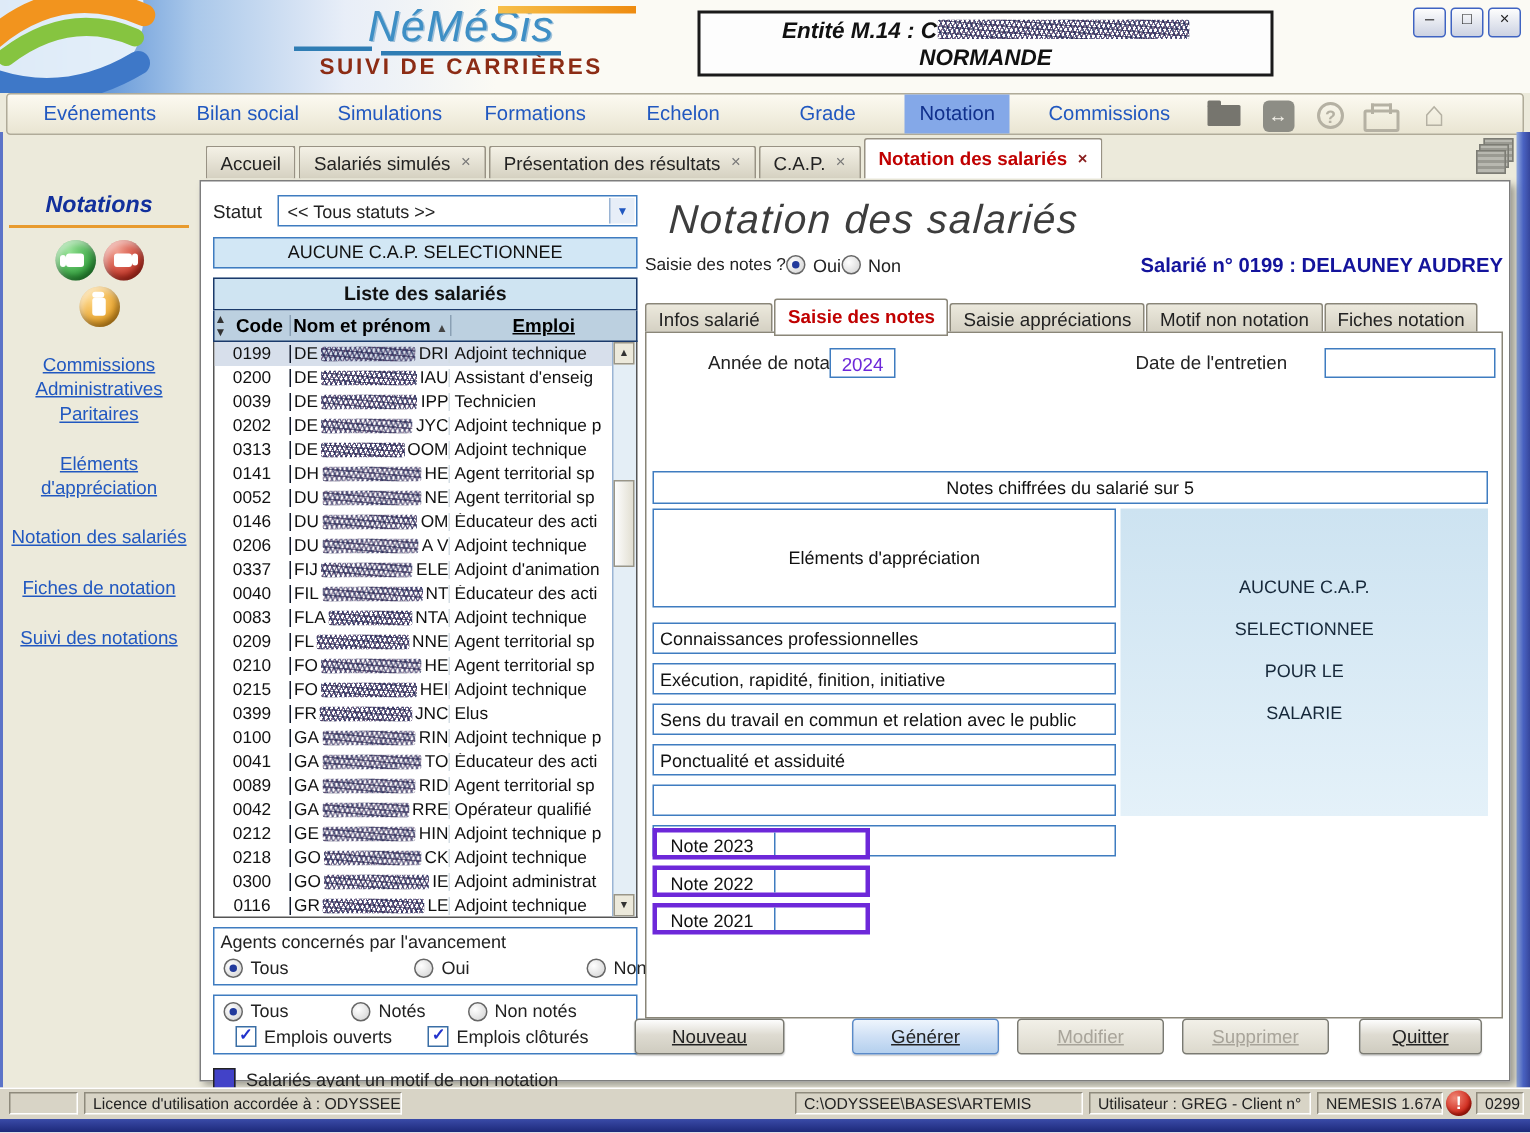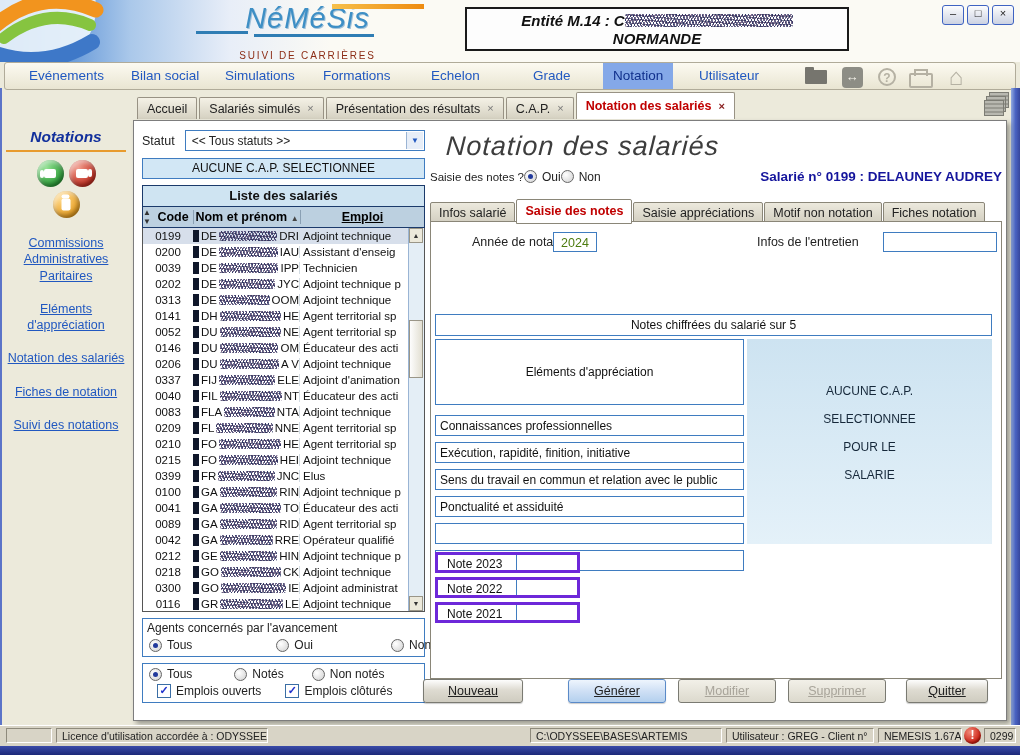--- a/index.html
+++ b/index.html
@@ -9,21 +9,21 @@
   
   .banner{position:absolute;left:0;top:0;width:1020px;height:62px;
     background:linear-gradient(90deg,#1356b4 0,#5c92d6 60px,#aac8ea 130px,#e8eef8 230px,#fbfaf4 330px,#fbfaf4 100%);}
   .logo-swirl{position:absolute;left:0;top:0;}
   .nemesis{position:absolute;left:190px;top:1px;width:235px;text-align:center;}
   .nemesis .bar{position:absolute;left:142px;top:3px;width:92px;height:5px;
     background:linear-gradient(90deg,#f7c04a,#ee8b10);}
   .nemesis .word{display:block;font-size:29px;font-weight:normal;font-style:italic;color:#3e8fc5;
     letter-spacing:1px;line-height:34px;text-shadow:1px 1px 0 rgba(140,180,210,.8);}
   .nemesis .ul{position:absolute;height:3px;background:#2f7db4;}
-  .nemesis .sub{display:block;font-size:10px;font-weight:normal;color:#8c2c15;letter-spacing:1.8px;margin-top:15px;}
+  .nemesis .sub{display:block;font-size:15px;font-weight:bold;color:#8c2c15;letter-spacing:1.8px;margin-top:1px;}
   .entity-box{position:absolute;left:465px;top:7px;width:384px;height:44px;background:#fdfdfd;
     border:2px solid #1a1a1a;text-align:center;font-weight:bold;font-style:italic;font-size:15px;color:#111;
     padding-top:3px;box-sizing:border-box;}
   .entity-box .line{line-height:18px;}
   .scribble{display:inline-block;border-radius:2px;filter:blur(.3px);background:
     repeating-linear-gradient(65deg,rgba(30,40,90,.75) 0 1px,transparent 1px 3px),
     repeating-linear-gradient(-60deg,rgba(60,30,80,.65) 0 1px,transparent 1px 2.6px),
     repeating-linear-gradient(5deg,rgba(20,20,60,.55) 0 1px,transparent 1px 4px);}
   .entity-scribble{width:168px;height:13px;vertical-align:-1px;}
   .win-btns{position:absolute;right:6px;top:5px;display:flex;gap:3px;}
@@ -99,21 +99,21 @@
   .colhead .h0{width:10px;font-size:8px;color:#333;line-height:9px;}
   .colhead .h1{width:40px;text-align:center;}
   .colhead .h2{width:106px;text-align:center;border-left:1px solid #8aa0b4;}
   .colhead .h3{flex:1;text-align:center;border-left:1px solid #8aa0b4;text-decoration:underline;}
   .sortglyph{font-size:8px;color:#444;}
   .rows{position:relative;height:384px;border:1px solid #555;border-top:none;background:#fff;overflow:hidden;box-sizing:border-box;}
   .rowsinner{margin-right:15px;}
   .lrow{display:flex;height:16px;font-size:11.5px;align-items:center;color:#111;}
   .lrow.sel{background:#d7dfeb;}
   .lrow .c1{width:50px;text-align:center;flex-shrink:0;}
-  .lrow .c2{width:106px;flex-shrink:0;display:flex;align-items:center;overflow:hidden;white-space:nowrap;border-left:6px solid #0f172a;padding-left:2px;box-sizing:border-box;}
+  .lrow .c2{width:106px;flex-shrink:0;display:flex;align-items:center;overflow:hidden;white-space:nowrap;border-left:1px solid #0f172a;padding-left:2px;box-sizing:border-box;}
   .lrow .c3{flex:1;overflow:hidden;white-space:nowrap;border-left:1px solid #d4dde4;padding-left:3px;box-sizing:border-box;}
   .name-scribble{flex:1;height:10px;margin:0 2px;}
   .scroll{position:absolute;right:0;top:0;width:15px;height:100%;background:#e4eef6;border-left:1px solid #9ab4d4;}
   .sbtn{position:absolute;left:0;width:14px;height:15px;background:#ece9db;border:1px solid #9a9688;
     font-size:7px;text-align:center;line-height:13px;color:#333;box-sizing:border-box;}
   .sthumb{position:absolute;left:0;top:92px;width:14px;height:58px;
     background:linear-gradient(90deg,#fdfdfd,#e2dfd2);border:1px solid #9a9688;box-sizing:border-box;}
 
   
   .fbox{margin-top:6px;border:1px solid #3f7cc0;font-size:12px;padding:2px 4px 4px;color:#222;}
@@ -136,21 +136,21 @@
   .saisie-row .ropt{margin-left:16px;font-size:12px;}
   .saisie-row .ropt + .ropt{margin-left:14px;}
   .salarie{margin-left:auto;font-size:13.5px;font-weight:bold;color:#14149c;}
   .subtabs{position:absolute;left:0;top:72px;display:flex;align-items:flex-end;}
   .subtab{height:20px;line-height:20px;padding:0 8px;background:linear-gradient(#ece9dd,#d2cec0);
     border:1px solid #8a8678;font-size:12.5px;color:#222;margin-right:1px;border-radius:2px 2px 0 0;}
   .subtab.active{height:23px;line-height:23px;background:#fff;color:#c00000;font-weight:bold;position:relative;z-index:3;}
   .mainbox{position:absolute;left:0;top:94px;width:572px;height:458px;border:1px solid #8a8678;background:#fff;box-sizing:border-box;}
   .flabel{position:absolute;font-size:12.5px;color:#222;line-height:20px;}
   .field{position:absolute;height:20px;border:1px solid #3f7cc0;font-size:12.5px;text-align:center;
-    line-height:20px;box-sizing:border-box;background:#fff;color:#4d7c0f;}
+    line-height:20px;box-sizing:border-box;background:#fff;color:#6d28d9;}
   .notes{position:absolute;left:4px;top:92px;width:557px;}
   .notes-head{height:20px;border:1px solid #3f7cc0;text-align:center;font-size:12px;line-height:20px;color:#111;}
   .notes-body{display:flex;margin-top:3px;}
   .notes-left{width:309px;display:flex;flex-direction:column;box-sizing:border-box;}
   .el-head{height:64px;border:1px solid #3f7cc0;display:flex;align-items:center;justify-content:center;
     text-align:center;font-size:12px;color:#111;margin-bottom:4px;}
   .el-row{height:21px;border:1px solid #3f7cc0;margin-top:6px;font-size:12px;padding-left:4px;
     line-height:20px;box-sizing:border-box;color:#111;overflow:hidden;white-space:nowrap;}
   .notes-right{flex:1;margin-left:3px;height:205px;background:linear-gradient(#cde3f1,#e4f1f9);
     display:flex;flex-direction:column;align-items:center;justify-content:center;gap:14px;
@@ -219,21 +219,21 @@
     <div class="mi" style="left:936px;">
         <div class="home-shape">⌂</div>
       </div>
   <div class="menu-item" style="left: 14px;">Evénements</div>
       <div class="menu-item" style="left: 116px;">Bilan social</div>
       <div class="menu-item" style="left: 210px;">Simulations</div>
       <div class="menu-item" style="left: 308px;">Formations</div>
       <div class="menu-item" style="left: 416px;">Echelon</div>
       <div class="menu-item" style="left: 518px;">Grade</div>
       <div class="menu-item active" style="left: 598px;">Notation</div>
-      <div class="menu-item" style="left: 684px;">Utilisateur</div>
+      <div class="menu-item" style="left: 684px;">Commissions</div>
     </div>
 
   <div class="tabrow" id="tabrow">
       <div class="tab">
         <span>Accueil</span>
       </div>
       <div class="tab">
         <span>Salariés simulés</span>
         <span class="x">×</span>
       </div>
@@ -565,20 +565,24 @@
             <span class="copt" style="margin-left: 10px;">
               <span class="check">✓</span>
               <span>Emplois ouverts</span>
             </span>
             <span class="copt" style="margin-left: 24px;">
               <span class="check">✓</span>
               <span>Emplois clôturés</span>
             </span>
           </div>
       </div>
+      <div class="legend-row">
+        <span class="legend-sq"></span>
+        <span>Salariés ayant un motif de non notation</span>
+      </div>
     </div>
 
     <div class="main">
       <div class="main-title">Notation des salariés</div>
       <div class="saisie-row">
         <span>Saisie des notes ?</span>
         <span id="saisieradios" style="display:flex;">
             <span class="ropt" style="margin-left: 0px;">
               <span class="radio sel"></span>
               <span>Oui</span>
@@ -594,21 +598,21 @@
           <div class="subtab">Infos salarié</div>
           <div class="subtab active">Saisie des notes</div>
           <div class="subtab">Saisie appréciations</div>
           <div class="subtab">Motif non notation</div>
           <div class="subtab">Fiches notation</div>
         </div>
 
       <div class="mainbox">
         <span class="flabel" style="left:41px;top:10px;">Année de notation</span>
         <span class="field" style="left:122px;top:10px;width:44px;">2024</span>
-        <span class="flabel" style="left:326px;top:10px;">Infos de l'entretien</span>
+        <span class="flabel" style="left:326px;top:10px;">Date de l'entretien</span>
         <span class="field" style="left:452px;top:10px;width:114px;"></span>
 
         <div class="notes">
           <div class="notes-head">Notes chiffrées du salarié sur 5</div>
           <div class="notes-body">
             <div class="notes-left" id="noteselems">
               <div class="el-head">
                 <span style="white-space:pre-line;">Eléments d'appréciation</span>
               </div>
             <div class="el-row">Connaissances professionnelles</div>

